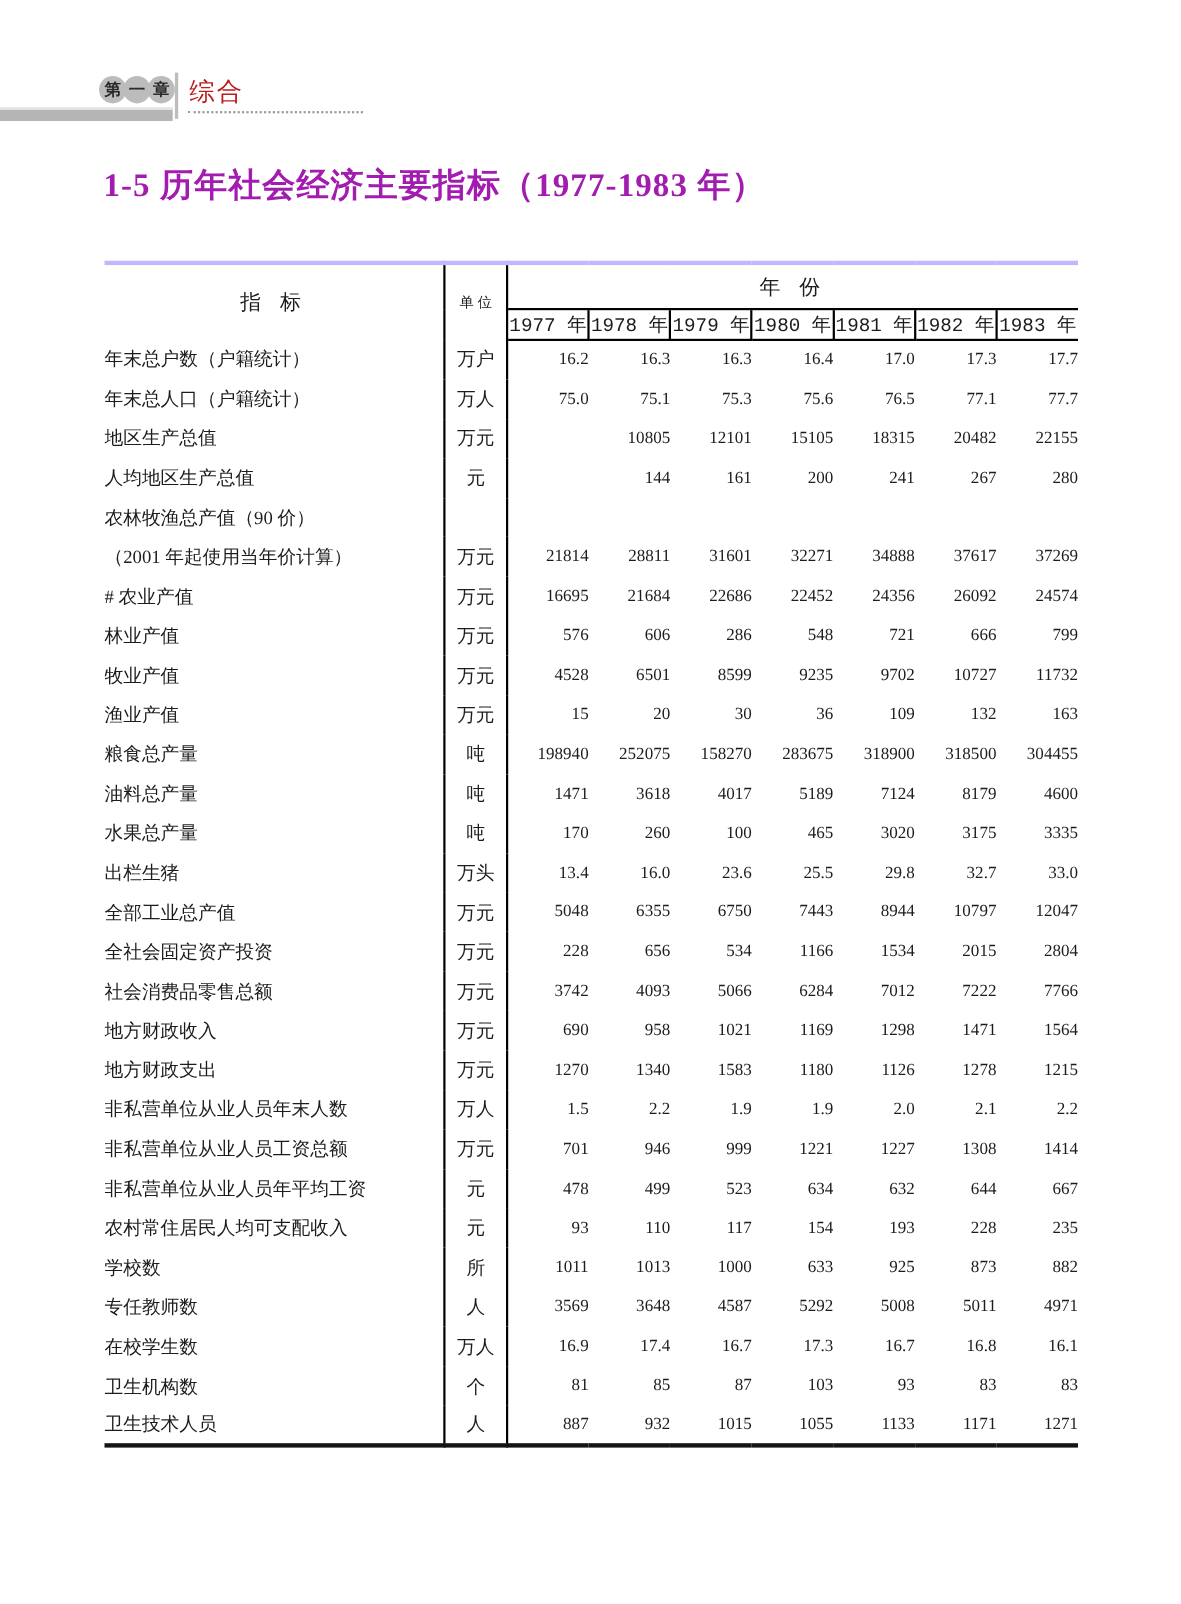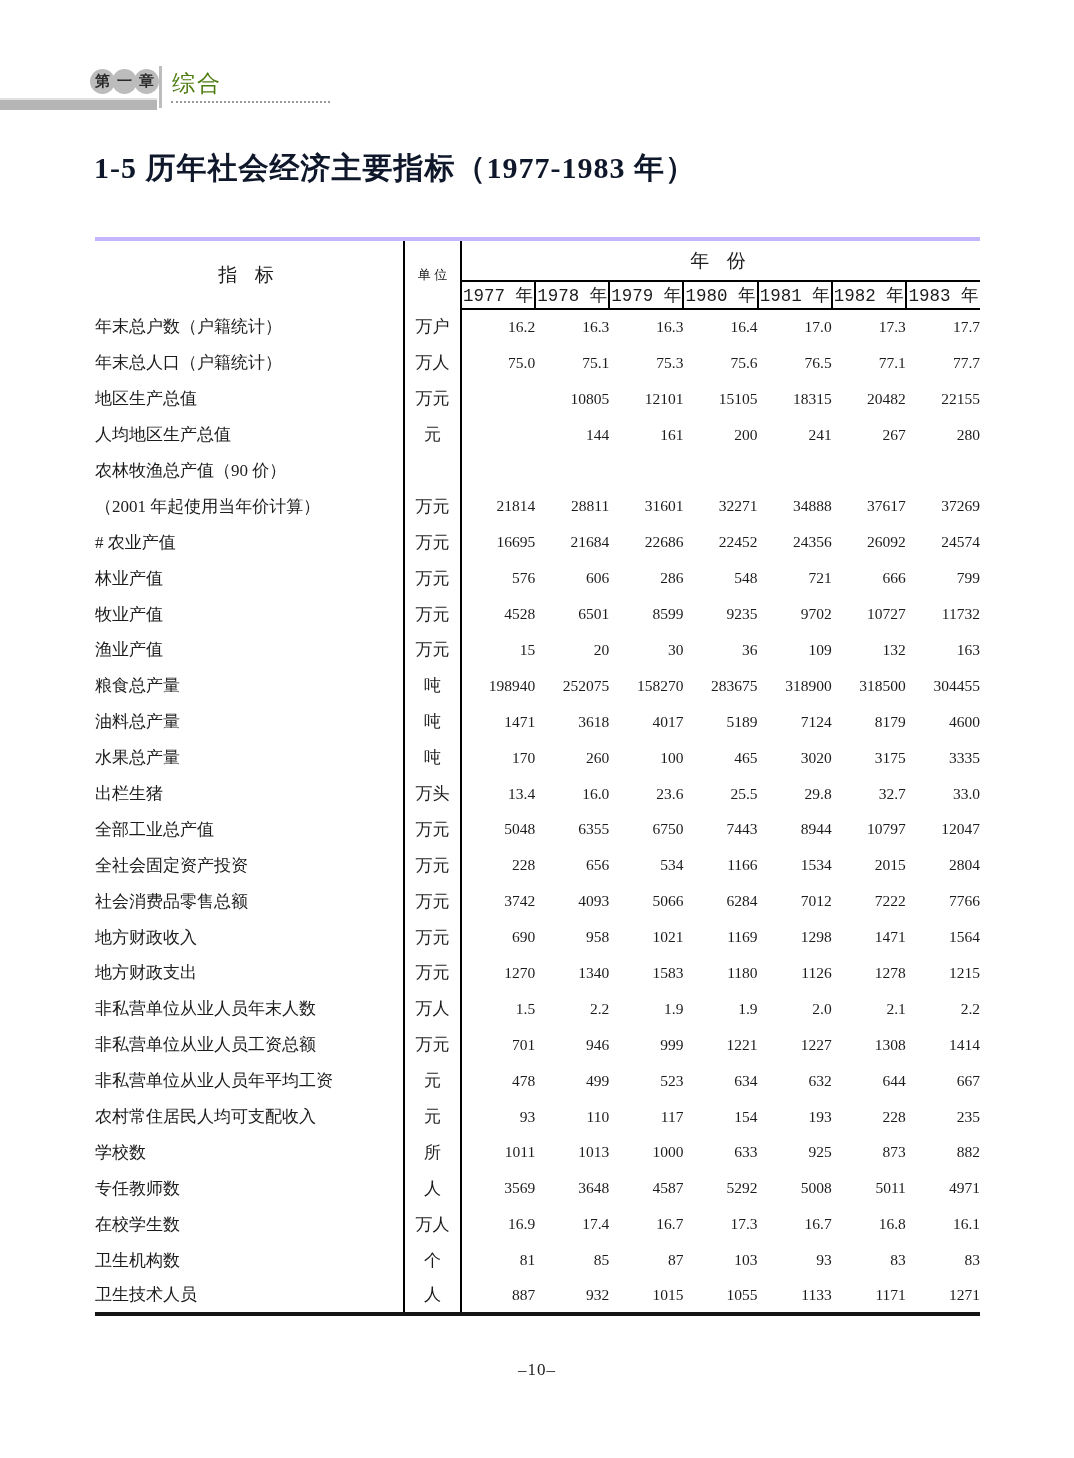--- a/index.html
+++ b/index.html
@@ -35,33 +35,33 @@
     margin-left:-3px;
   }
   .badge-circle:first-child { margin-left:0; }
   .chapter-divider {
     position:absolute; left:159px; top:66px;
     width:3px; height:42px; background:#bdbdbd;
   }
   .section-label {
     position:absolute; left:172px; top:68px;
     font-family:"Liberation Sans","DejaVu Sans",sans-serif;
-    font-size:23px; color:#4d7c0f; letter-spacing:2px;
+    font-size:23px; color:#b91c1c; letter-spacing:2px;
   }
   .section-underline {
     position:absolute; left:171px; top:101px;
     width:159px; border-bottom:2px dotted #9a9a9a;
   }
 
   
   .doc-title {
     position:absolute; left:94px; top:148px;
     font-size:30px; font-weight:bold;
     letter-spacing:1px;
-    color:#0f172a;
+    color:#a21caf;
   }
 
   
   .stat-table-wrap { position:absolute; left:95px; top:237px; width:885px; }
   table.stat {
     border-collapse:collapse; table-layout:fixed;
     width:885px;
     border-top:4px solid #c4b5fd;
     border-bottom:4px solid #141414;
   }
@@ -466,15 +466,14 @@
             <td class="c-value">1015</td>
             <td class="c-value">1055</td>
             <td class="c-value">1133</td>
             <td class="c-value">1171</td>
             <td class="c-value">1271</td>
           </tr>
         </tbody>
     </table>
   </div>
 
-  <div class="page-number">–10–</div>
 
 </div>
 
 </body></html>

